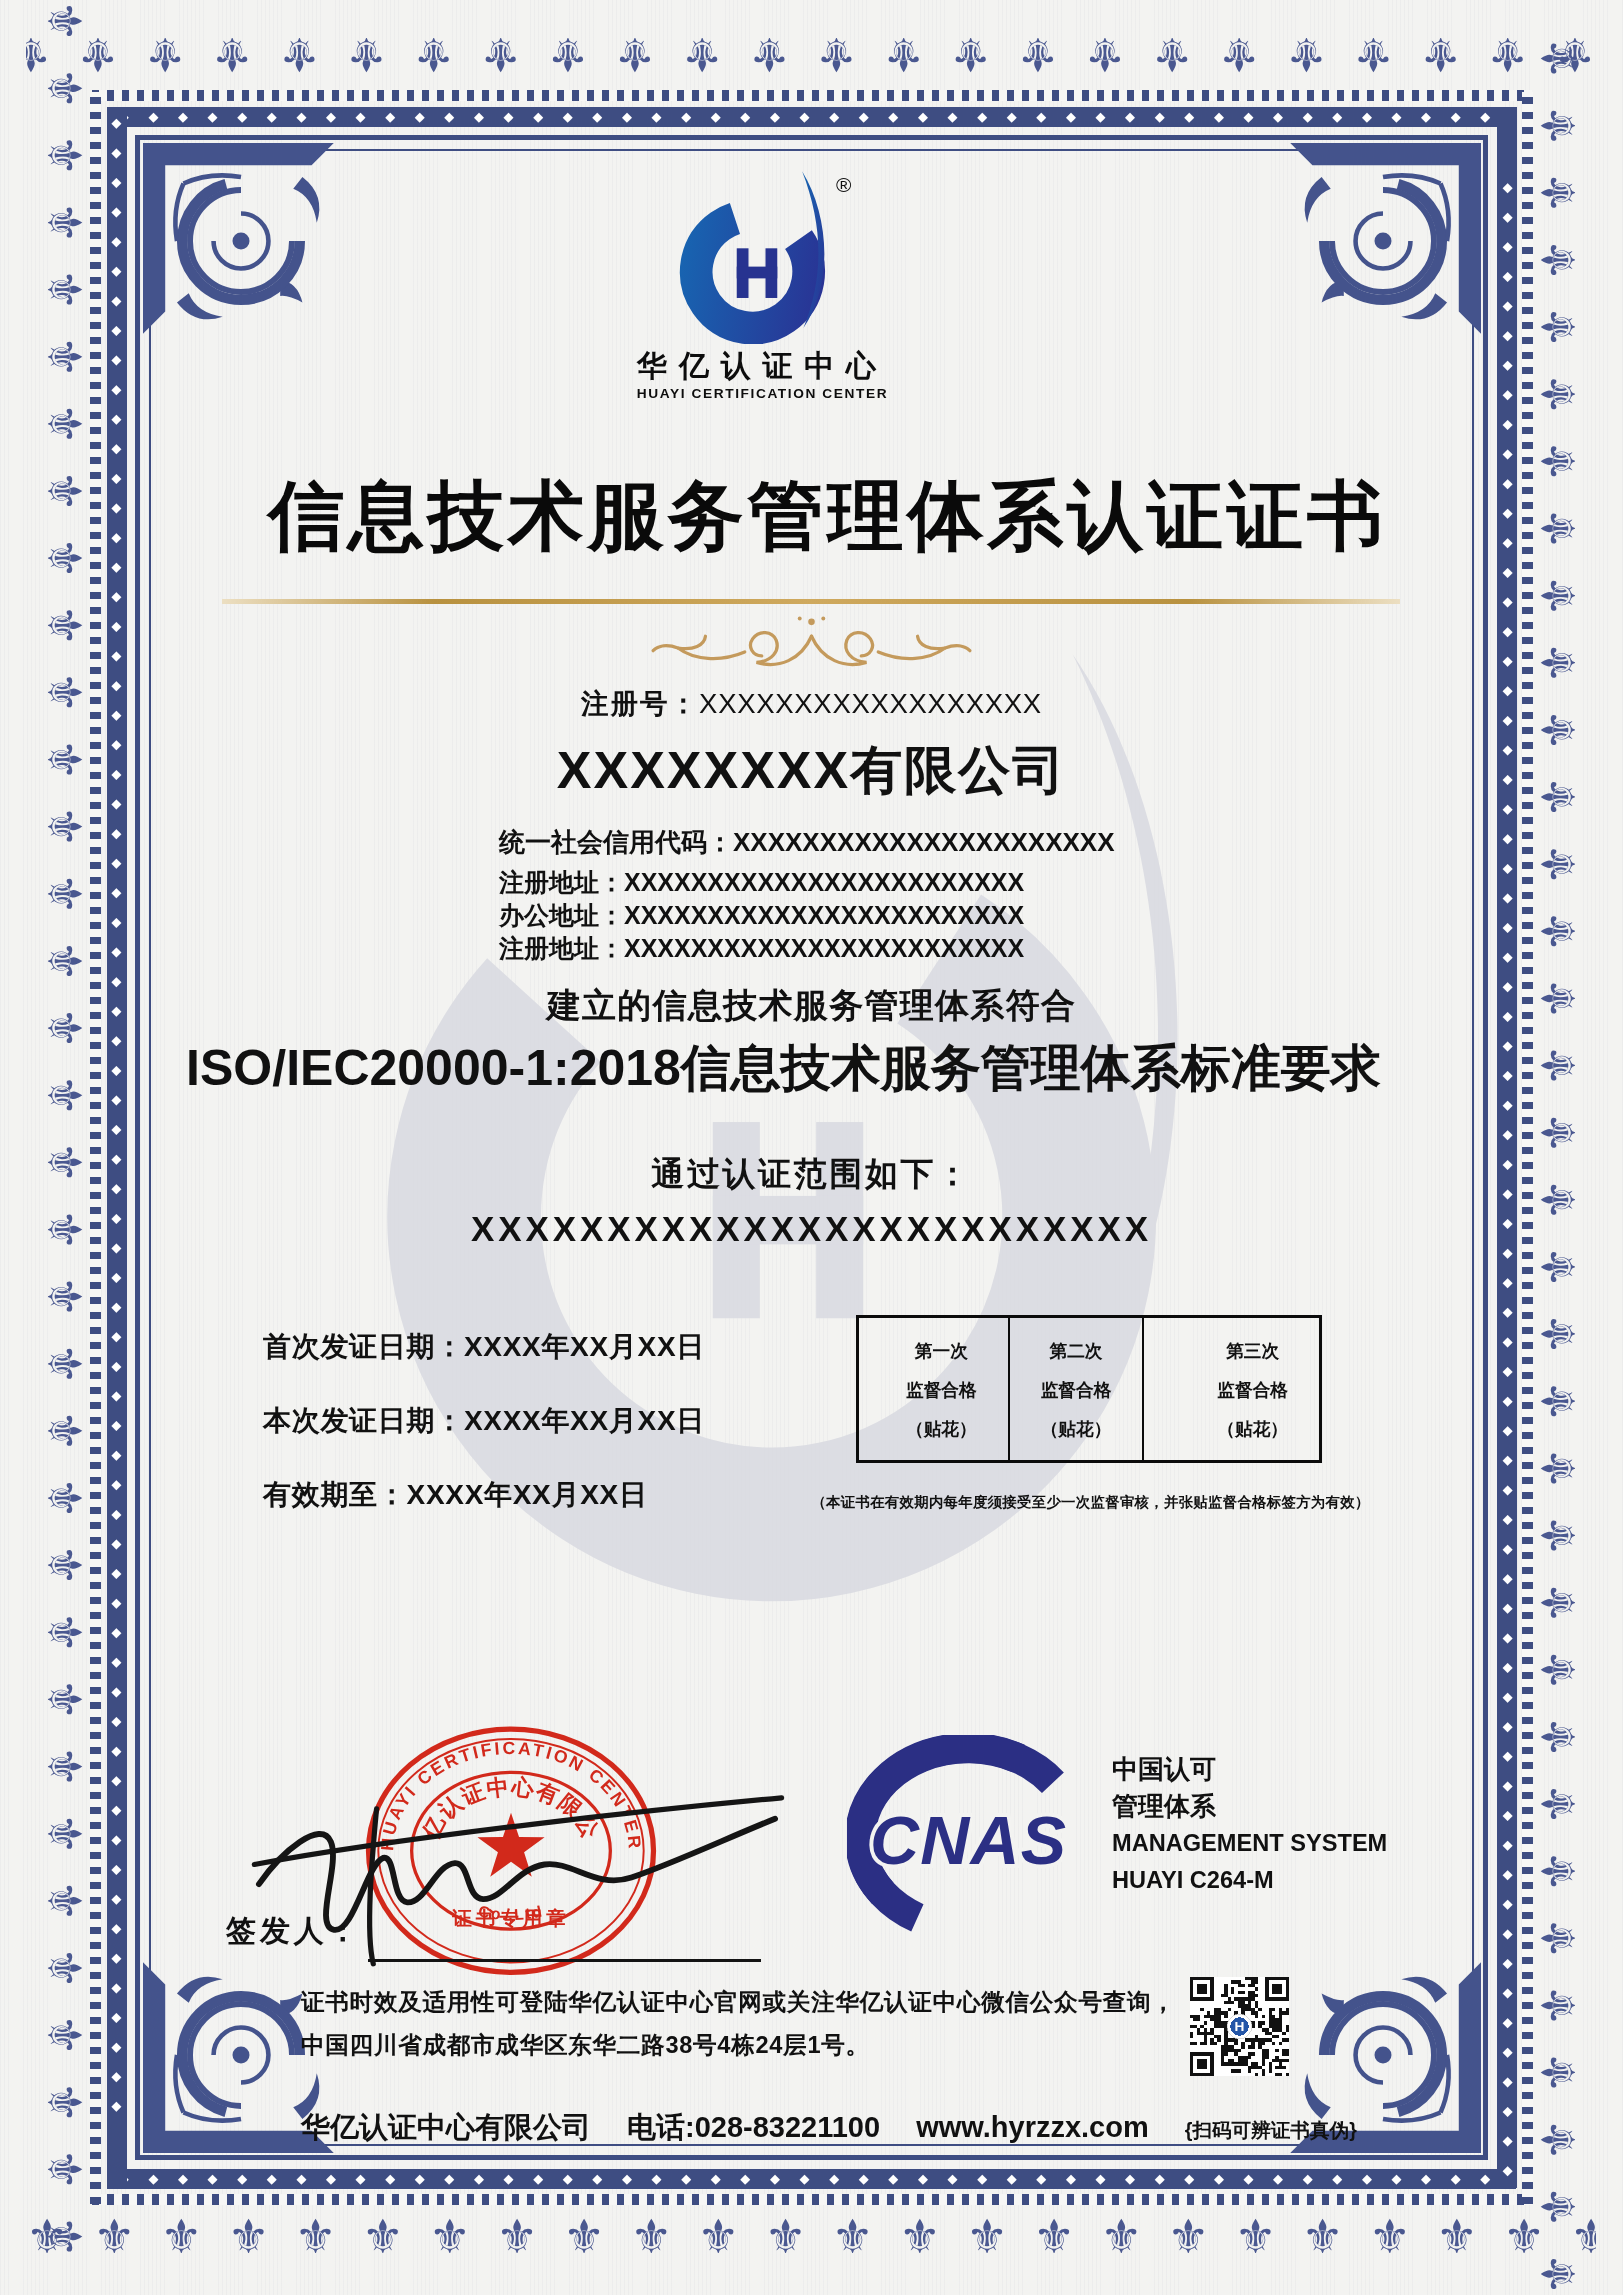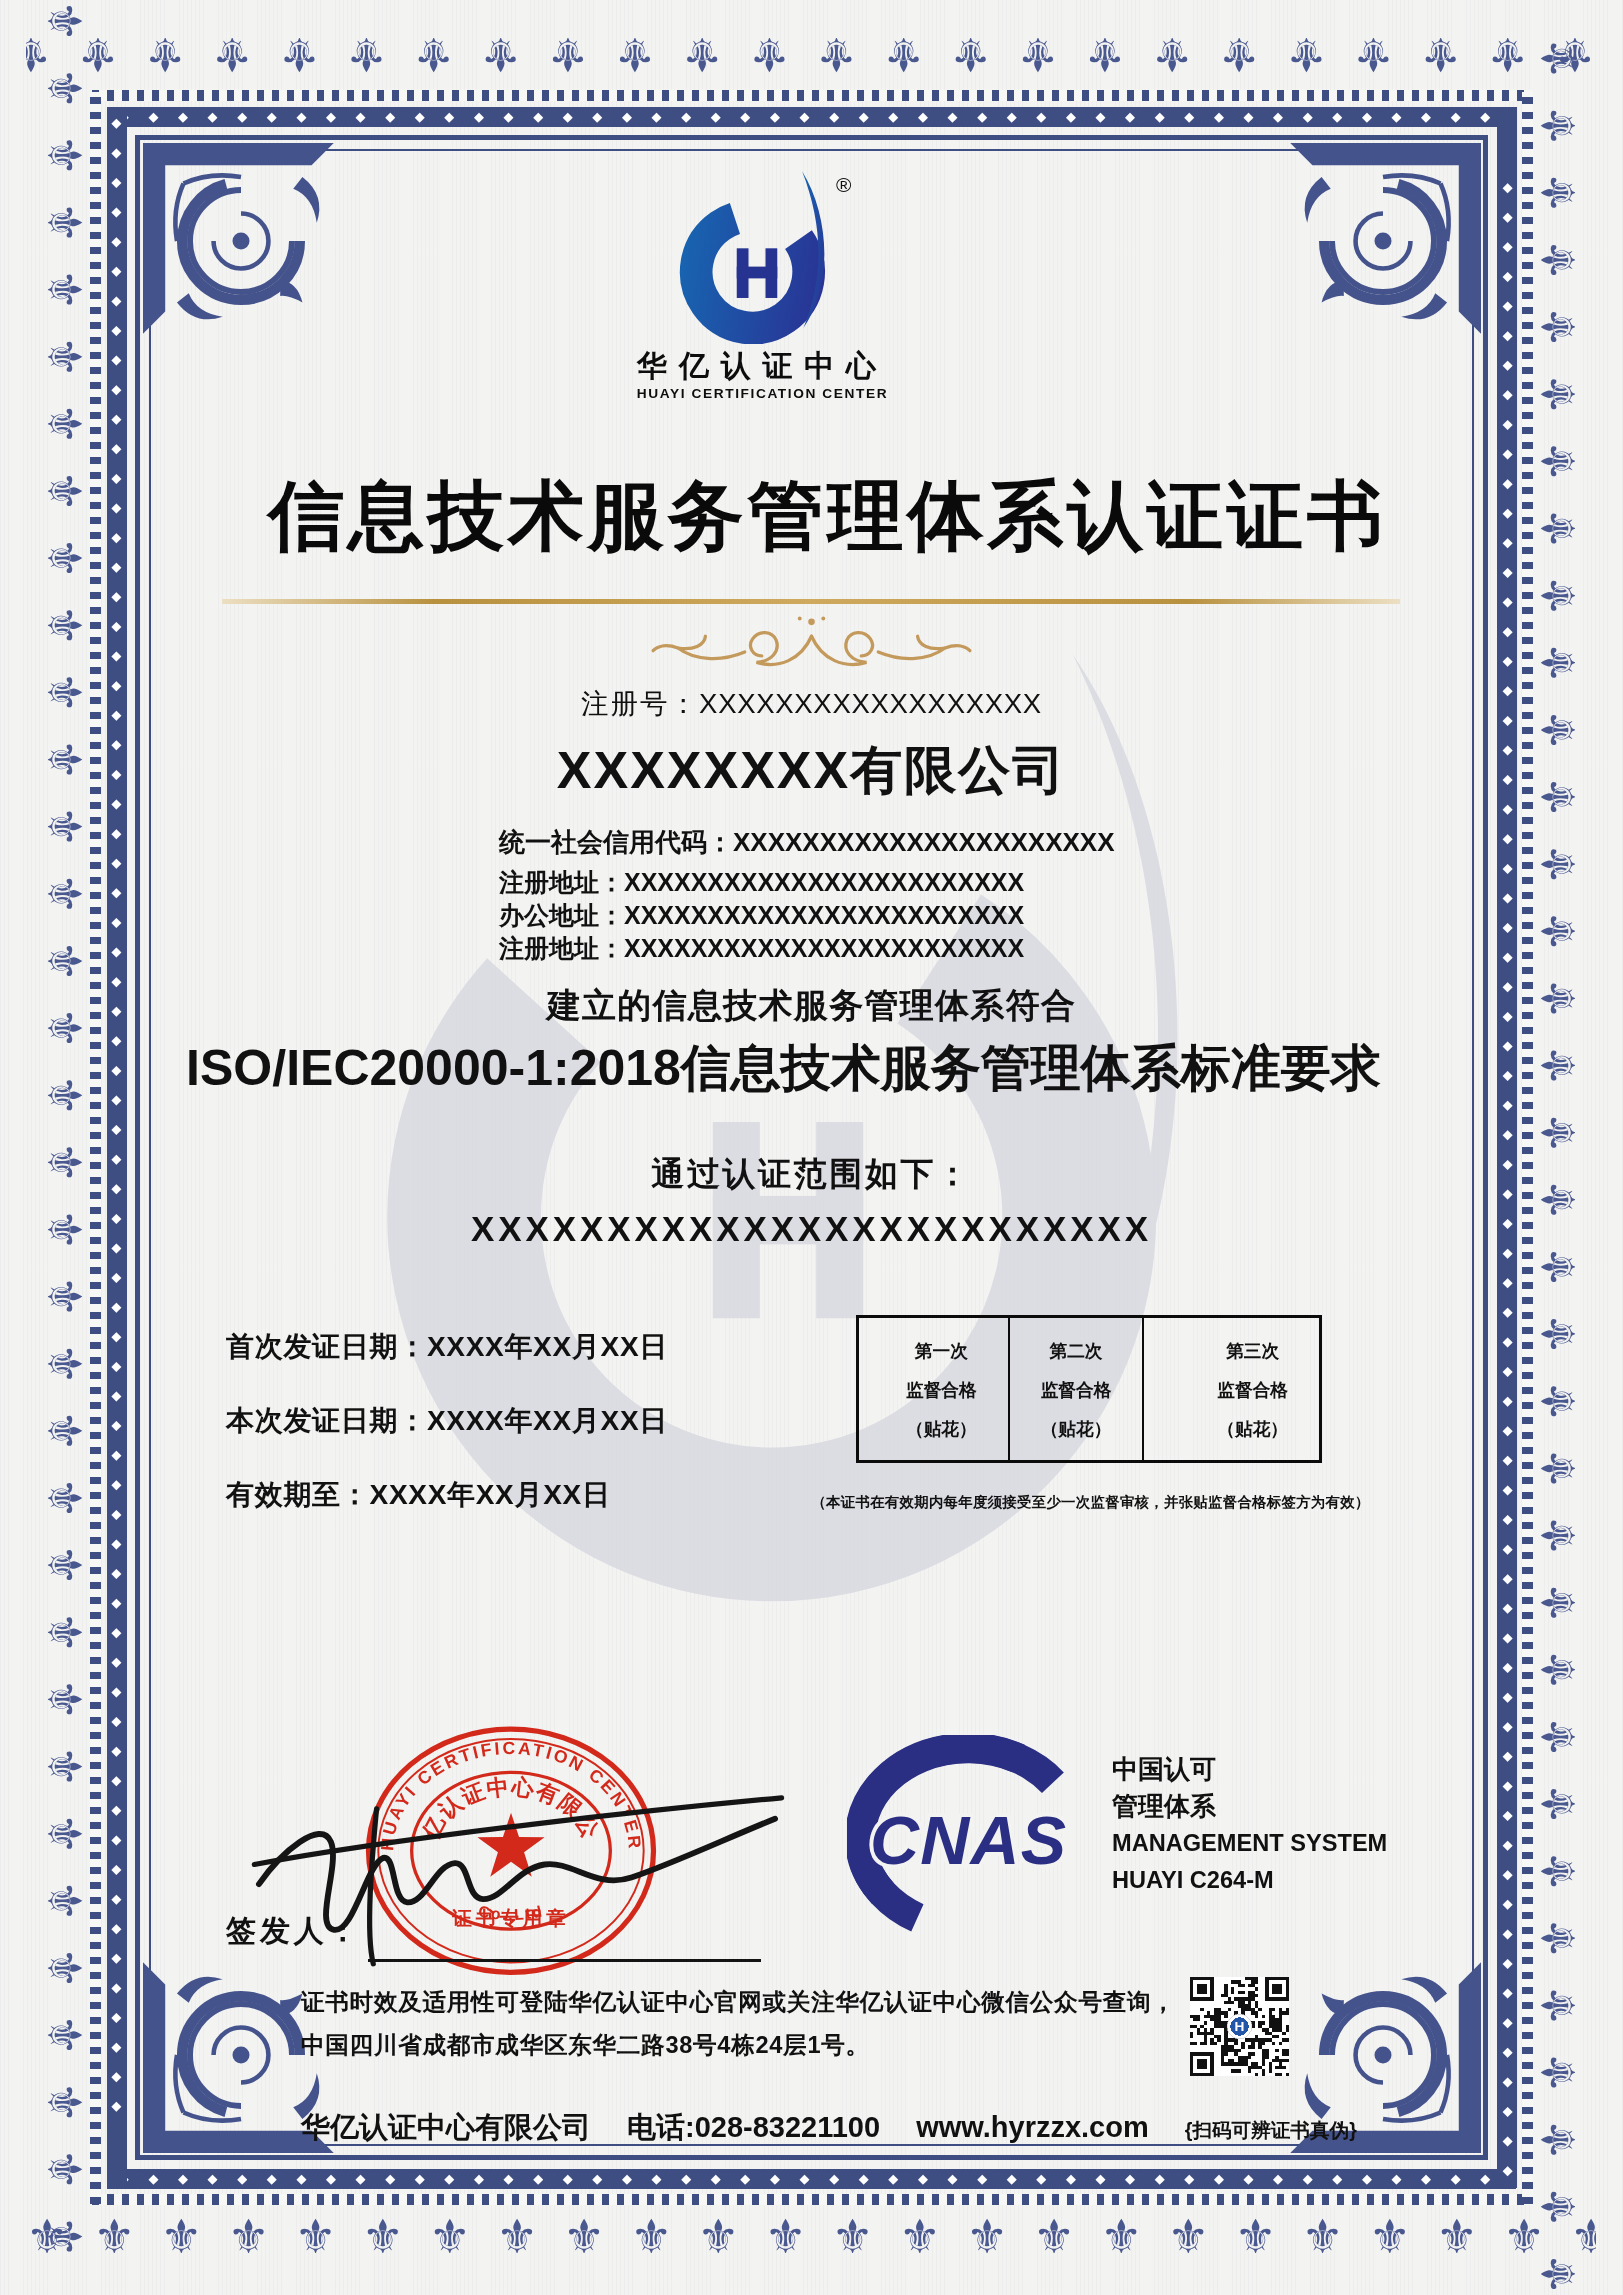--- a/index.html
+++ b/index.html
@@ -43,32 +43,32 @@
   
   .logo-svg{left:674px; top:167px;}
   .brand-cn{left:0; top:346px; width:1525px; text-align:center; font-size:30px; font-weight:800; letter-spacing:11.8px; color:#0d0d0d;}
   .brand-en{left:0; top:386px; width:1525px; text-align:center; font-size:13.7px; font-weight:700; letter-spacing:1.6px; color:#0d0d0d;}
   .main-title{left:0; top:466px; width:1623px; text-align:center; font-size:76px; font-weight:900; letter-spacing:3.9px; color:#0a0a0a;margin-left:16px;}
   .gold-line{left:222px; top:599px; width:1178px; height:4.6px;
     background:linear-gradient(90deg,#ecdfc2,#b8913f 18%,#cfa95e 50%,#b8913f 82%,#ecdfc2);}
   .gold-flourish{left:615px; top:614px;}
   
   .regno{left:0; top:686px; width:1623px; text-align:center; font-size:27.5px;}
-  .regno .lbl{font-weight:400; letter-spacing:2px;text-align:center;}
+  .regno .lbl{font-weight:700; letter-spacing:2px;text-align:center;}
   .regno .val{font-weight:500; letter-spacing:0.7px;}
   .company{left:0; top:736px; width:1623px; text-align:center; font-size:52px; font-weight:900; letter-spacing:2px;}
   .info{left:499px; top:826px; font-size:25px; font-weight:600;}
   .info .row{line-height:33px; white-space:nowrap;}
   .info .row.first{margin-bottom:6.5px; font-size:26px;}
   .conform{left:0; top:983px; width:1623px; text-align:center; font-size:34px; font-weight:900; letter-spacing:1.3px;}
   .standard{left:0; top:1035px; width:1567px; text-align:center; font-size:50px; font-weight:900;}
   .scope-h{left:0; top:1152px; width:1623px; text-align:center; font-size:33px; font-weight:800; letter-spacing:2.6px;}
   .scope-v{left:0; top:1209px; width:1623px; text-align:center; font-size:35px; font-weight:600; letter-spacing:3.9px;}
   .dates{left:226px; top:1328px; font-size:28px; font-weight:800;}
-  .dates .row{margin-bottom:36px; white-space:nowrap; letter-spacing:0.7px;}
+  .dates .row{margin-bottom:36px; white-space:nowrap; letter-spacing:0.7px;margin-left:37px;}
   
   .sup-table{left:856px; top:1315px; width:466px; height:148px; border:3.3px solid #0b0b0b; display:flex; box-sizing:border-box; background:transparent;padding-left:16px;}
   .sup-cell{flex:1; border-right:2.6px solid #0b0b0b; text-align:center; padding-top:14.4px; box-sizing:border-box;}
   .sup-cell:last-child{border-right:none;margin-left:42px;}
   .sup-cell div{font-size:17.7px; font-weight:700; line-height:39px;}
   .sup-note{left:808px; top:1493px; width:565px; text-align:center; font-size:14.4px; font-weight:700; letter-spacing:0.3px;}
   
   .seal-svg{left:357px; top:1720px;}
   .sig-svg{left:242px; top:1773px;}
   .issuer{left:226px; top:1911px; font-size:30px; font-weight:800; letter-spacing:3.9px;}

